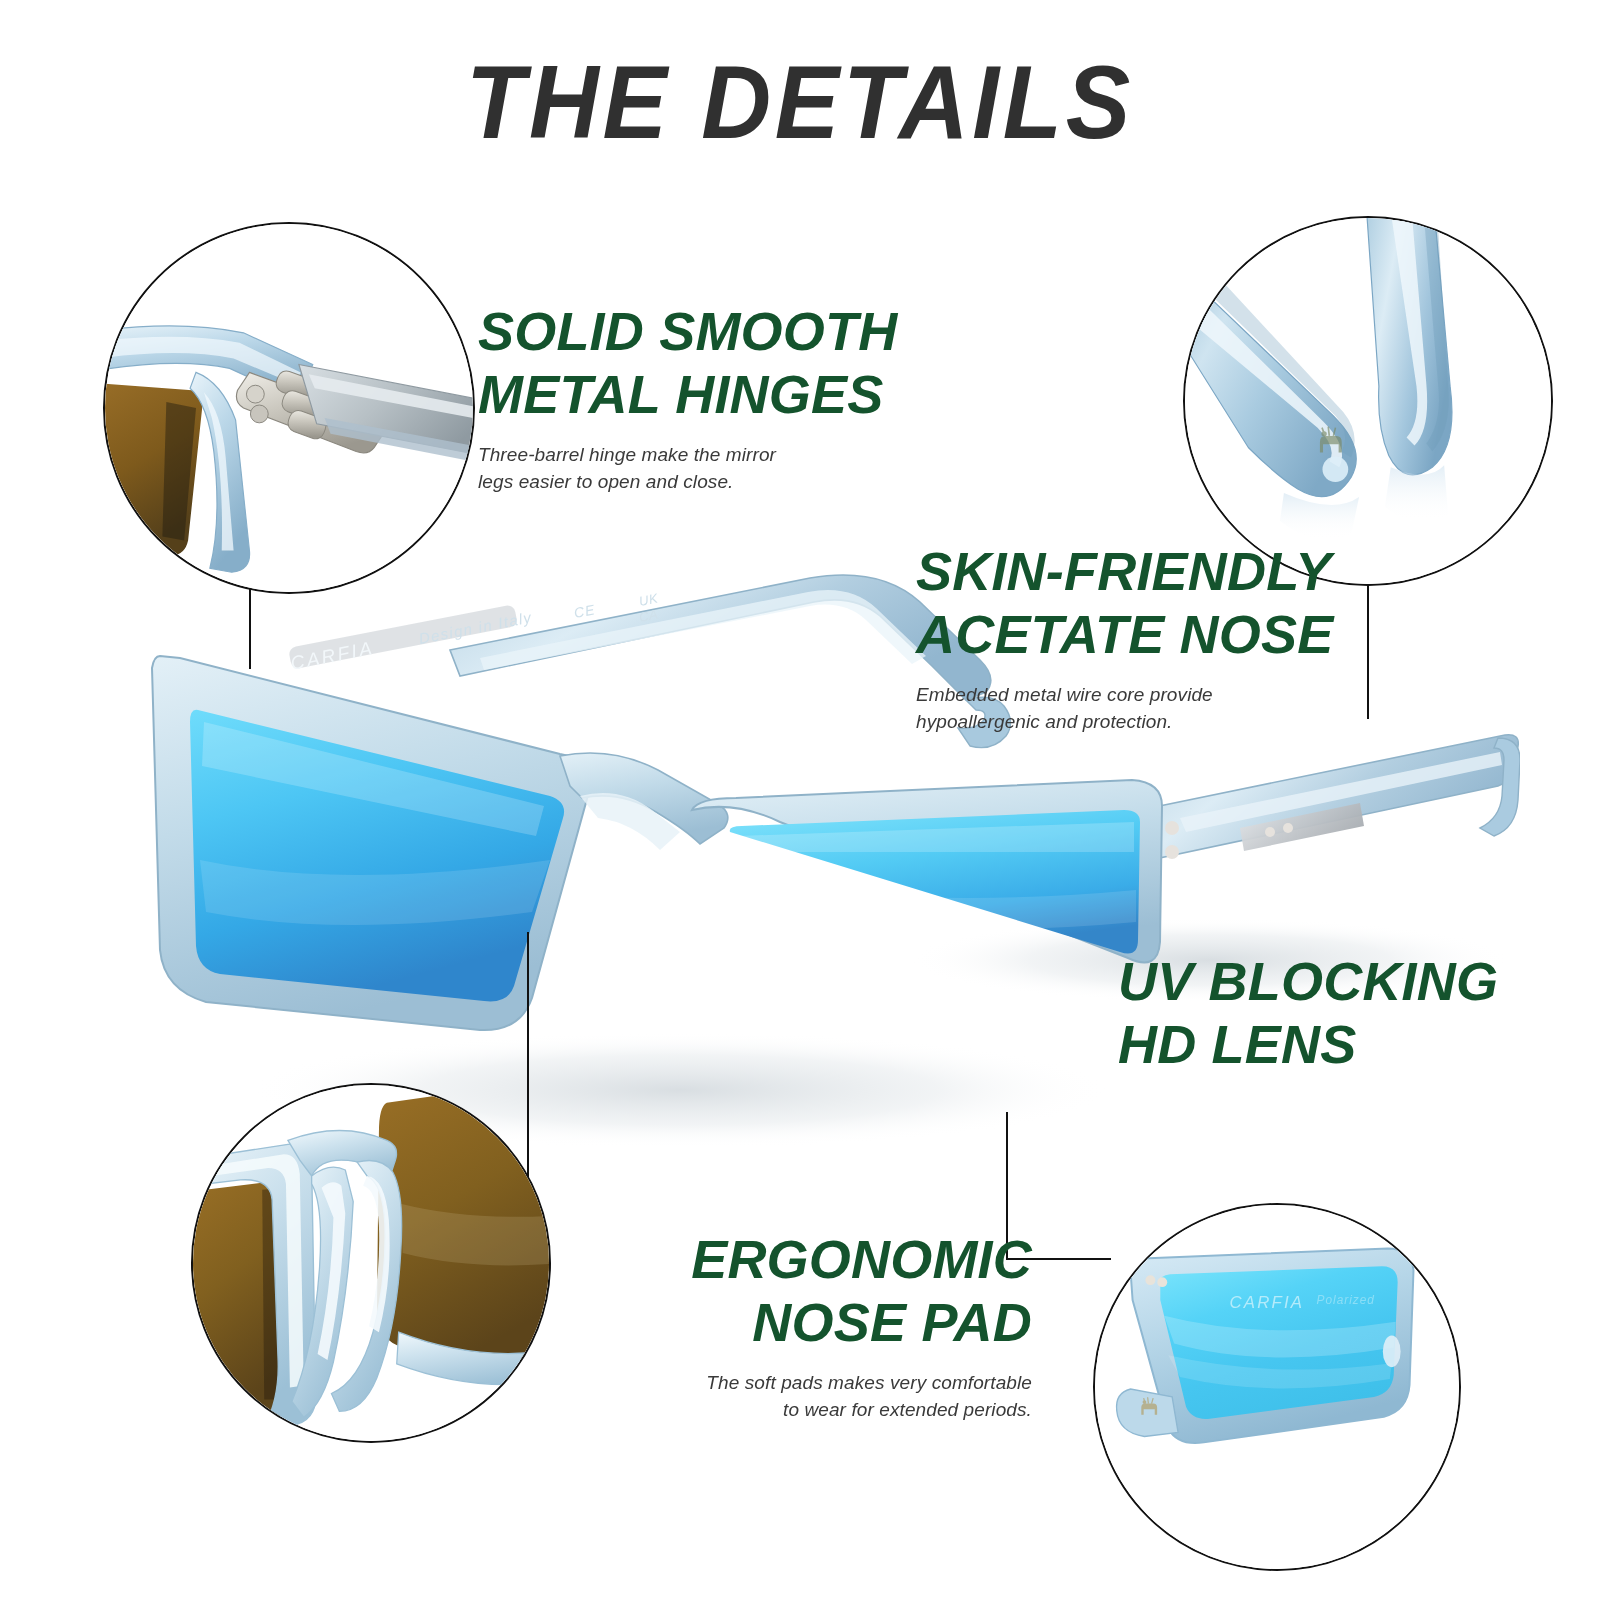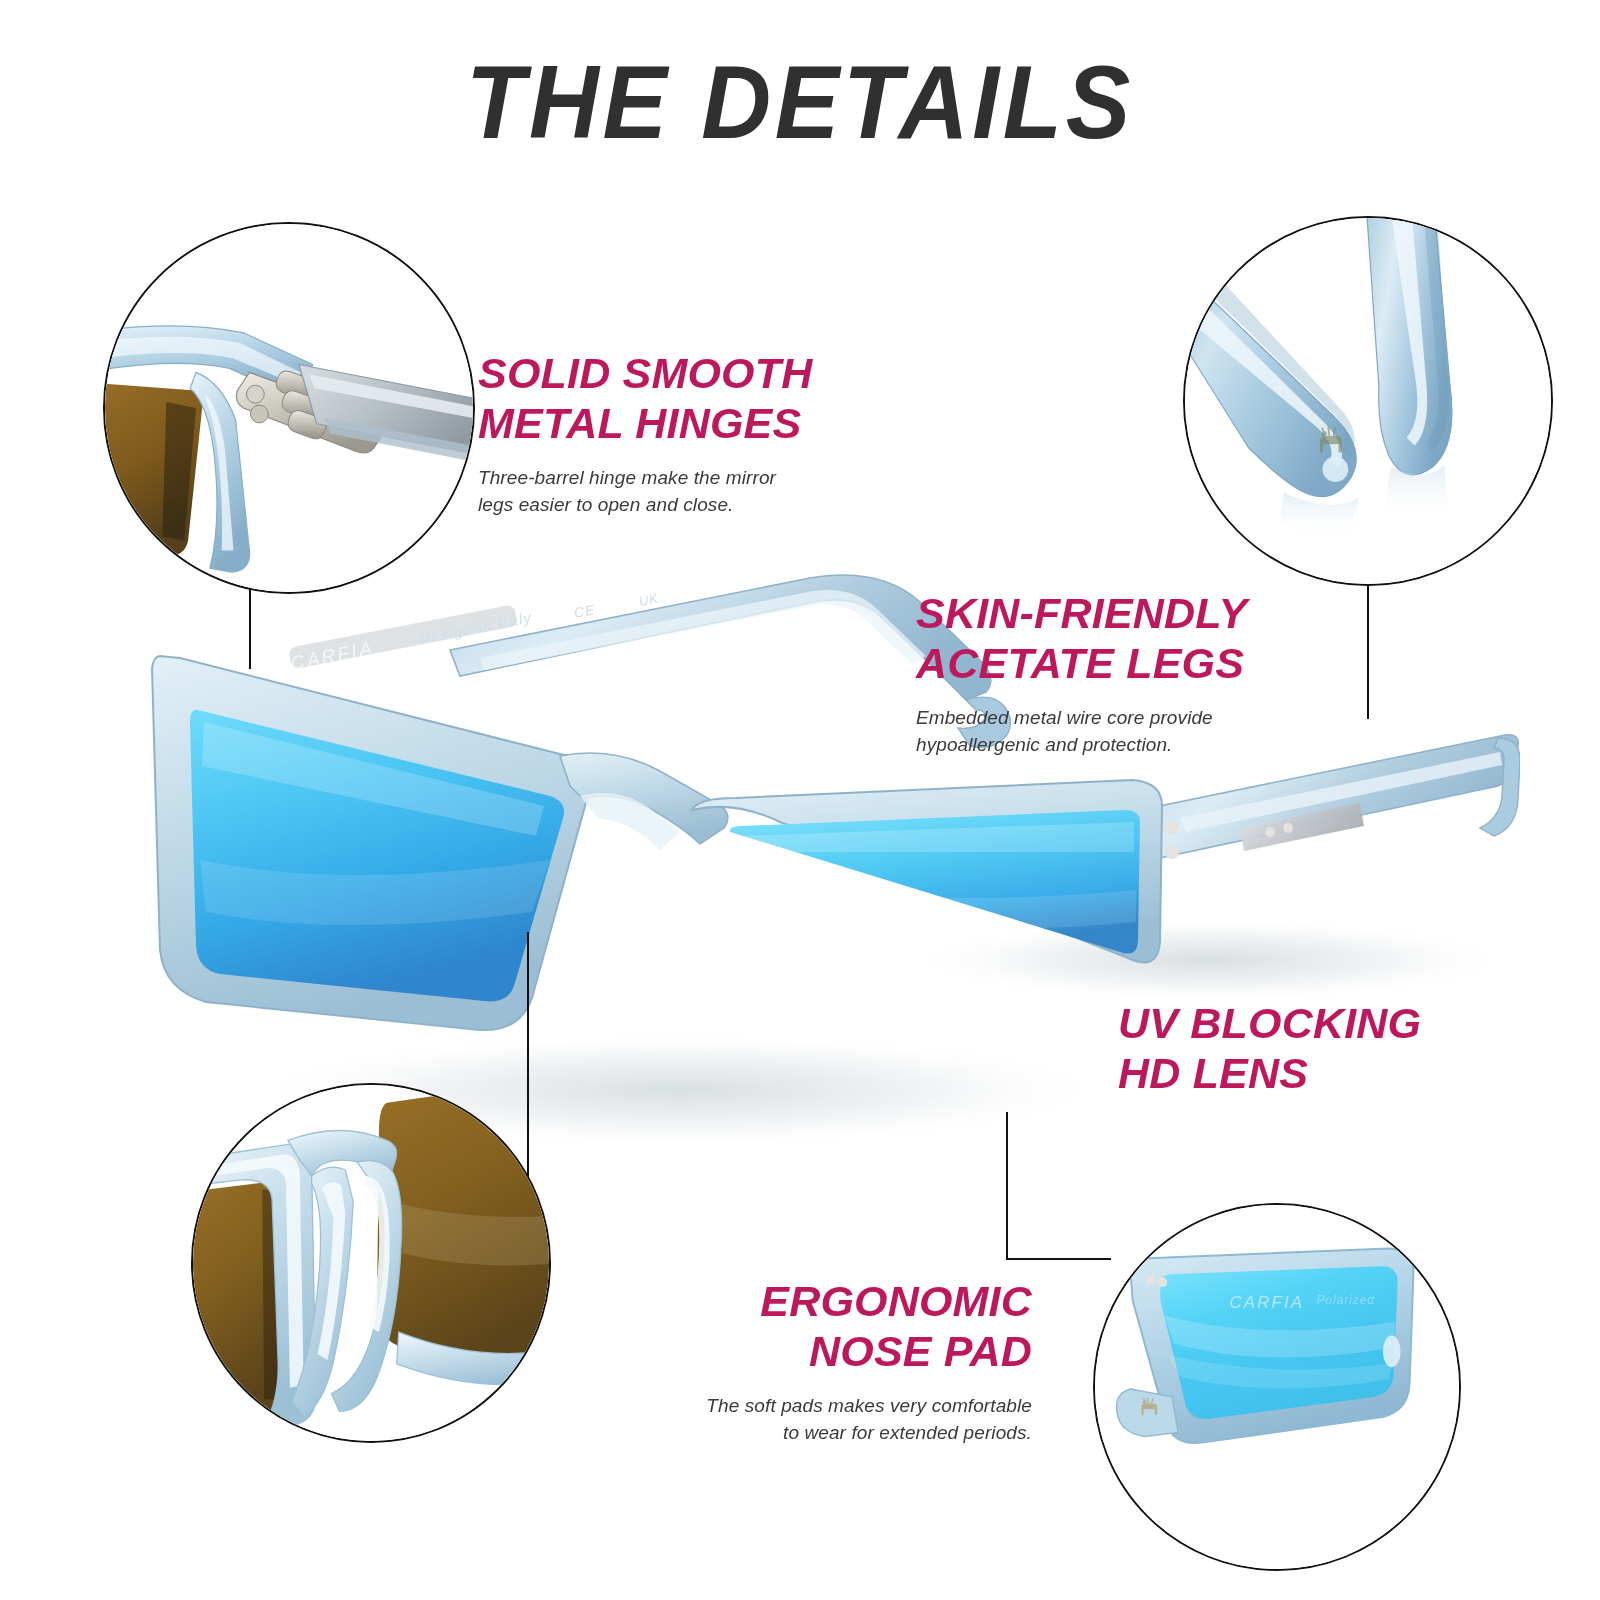--- a/index.html
+++ b/index.html
@@ -31,27 +31,26 @@
     letter-spacing: 4px;
     color: #303030;
     font-family: "Liberation Sans", sans-serif;
     transform: scaleX(0.93);
     line-height: 1.05;
   }
 
   
   .callout { position: absolute; }
   .callout .headline {
-    font-size: 43px;
+    font-size: 54px;
     font-weight: bold;
-    color: #be185d;
+    color: #14532d;
     line-height: 1.17;
     letter-spacing: 0.2px;
     white-space: pre-line;
-    margin-top: 48px;
   }
   .callout .body {
     margin-top: 16px;
     font-size: 19px;
     color: #3a3a3a;
     line-height: 1.42;
     letter-spacing: 0.1px;
     white-space: pre-line;
   }
 
@@ -382,21 +381,21 @@
 
   <div class="callout" id="callout-hinges">
     <div class="headline">SOLID SMOOTH
 METAL HINGES</div>
     <div class="body">Three-barrel hinge make the mirror
 legs easier to open and close.</div>
   </div>
 
   <div class="callout" id="callout-acetate">
     <div class="headline">SKIN-FRIENDLY
-ACETATE LEGS</div>
+ACETATE NOSE</div>
     <div class="body">Embedded metal wire core provide
 hypoallergenic and protection.</div>
   </div>
 
   <div class="callout" id="callout-uvlens">
     <div class="headline">UV BLOCKING
 HD LENS</div>
   </div>
 
   <div class="callout" id="callout-nosepad">

